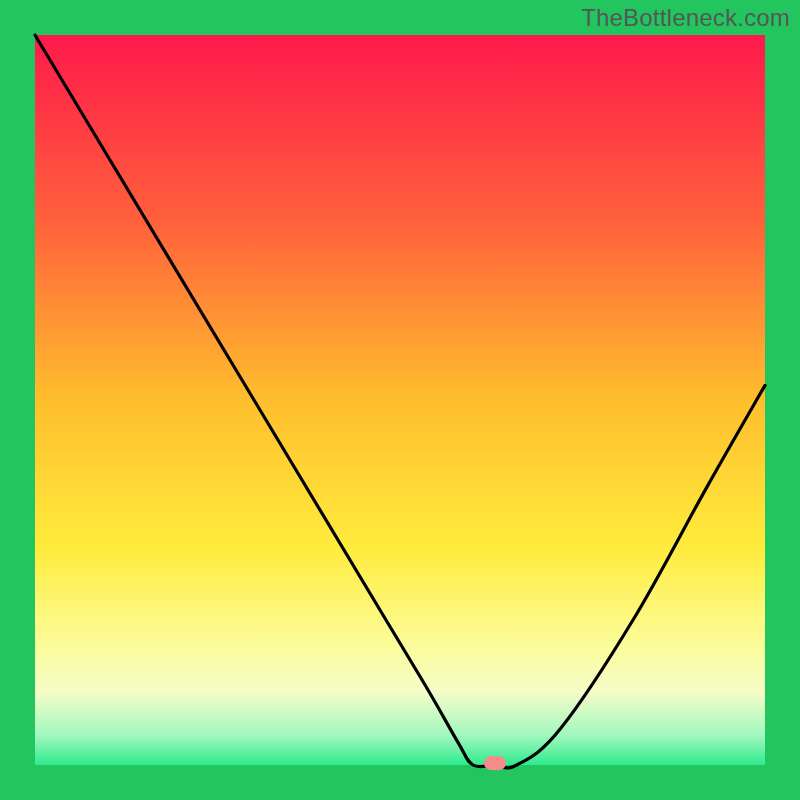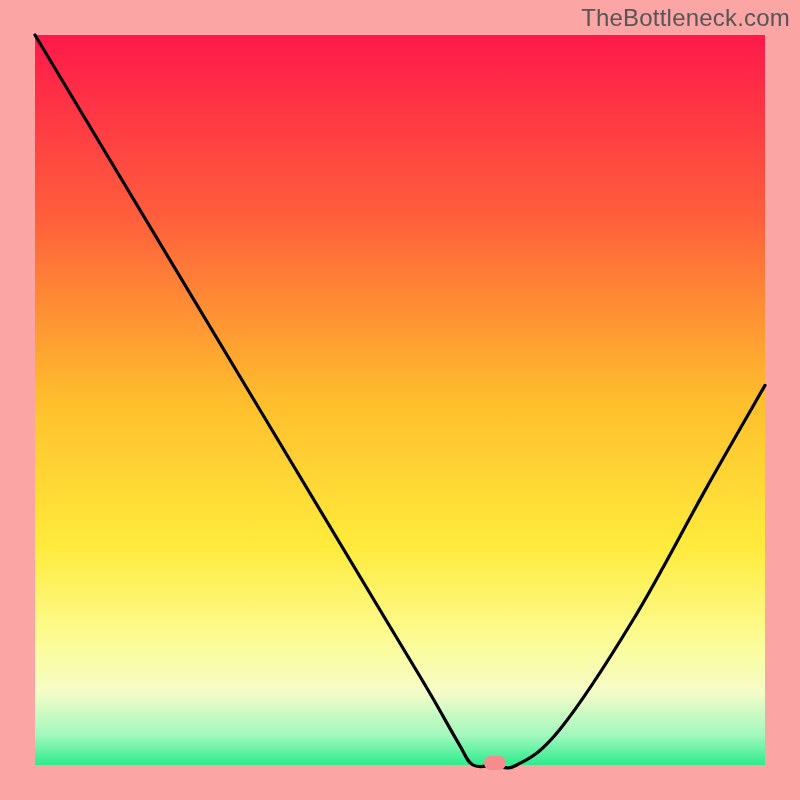--- a/index.html
+++ b/index.html
@@ -8,21 +8,21 @@
     width: 800px;
     height: 800px;
     background: #000;
     overflow: hidden;
     font-family: Arial, Helvetica, sans-serif;
   }
   .frame {
     position: relative;
     width: 800px;
     height: 800px;
-    background: #fca5a5;
+    background: #22c55e;
   }
   .watermark {
     position: absolute;
     top: 4px;
     right: 10px;
     color: #555;
     font-size: 24px;
     font-weight: 500;
     letter-spacing: 0.2px;
     user-select: none;

